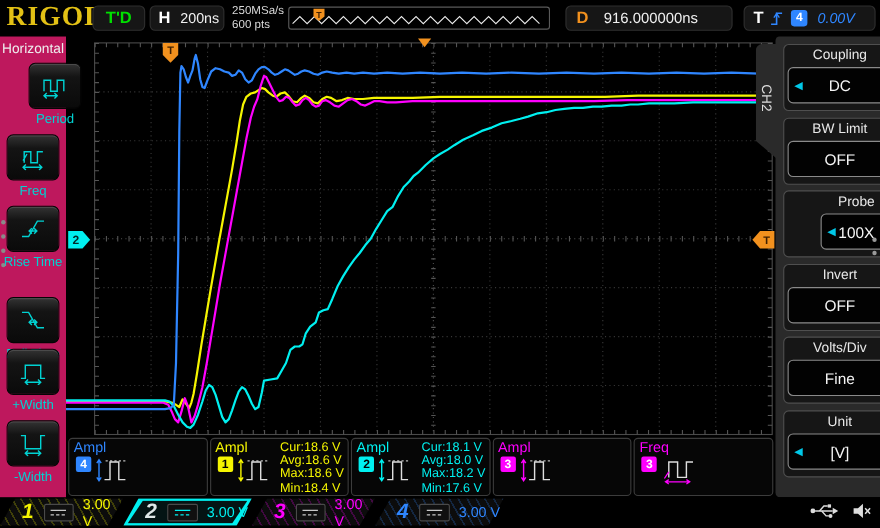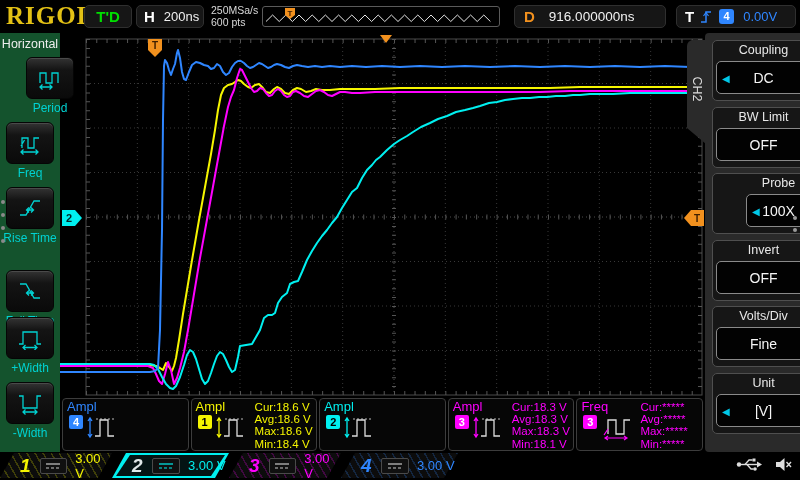--- a/index.html
+++ b/index.html
@@ -20,24 +20,24 @@
   #tb-sample{position:absolute;left:211px;top:4px;color:#d8d8d8;font-size:10.5px;line-height:12px;}
   #tb-pos{left:262px;top:6px;width:238px;height:21px;background:#000;border:1px solid #5a5a5a;
           border-radius:3px;position:absolute;box-sizing:border-box;}
   #tb-d{left:514px;top:5px;width:152px;}
   #tb-d .dletter{color:#f2911e;font-weight:bold;font-size:15px;margin-left:9px;}
   #tb-d .dval{color:#f0f0f0;font-size:13.5px;margin-left:14px;}
   #tb-t{left:676px;top:5px;width:120px;}
   #tb-t .tletter{color:#fff;font-weight:bold;font-size:15px;margin-left:8px;}
   #tb-t .tsrc{display:inline-block;width:15px;height:15px;background:#2f86ff;border-radius:3px;
               color:#fff;font-weight:bold;font-size:11px;text-align:center;line-height:15px;margin-left:6px;}
-  #tb-t .tlev{color:#2f86ff;font-size:13px;margin-left:9px;}
+  #tb-t .tlev{color:#2f86ff;font-size:13px;margin-left:9px;font-style:italic;}
 
   
-  #leftmenu{left:0;top:33px;width:60px;height:447px;background:#14532d;z-index:25;}
+  #leftmenu{left:0;top:33px;width:60px;height:447px;background:#be185d;z-index:25;}
   #lm-title{position:absolute;top:4px;width:60px;text-align:center;color:#eee;font-size:12.5px;}
   .lm-group{position:absolute;width:60px;text-align:center;}
   .lm-btn{margin:0 auto;width:46px;height:40px;border-radius:6px;
           background:linear-gradient(#333 0%,#141414 30%,#0a0a0a 100%);
           border:1px solid #050505;box-shadow:inset 0 1px 0 #4a4a4a;
           display:flex;align-items:center;justify-content:center;}
   .lm-label{margin-top:2px;color:#00d2d2;font-size:12px;}
   #lm-dots{position:absolute;left:1px;top:158px;}
   #lm-dots div{width:4px;height:4px;border-radius:50%;background:#8a8a8a;margin:9px 0;}
 
@@ -296,49 +296,43 @@
       </div>
     </div>
     <div class="m-cell">
       <div class="m-label" style="color: rgb(0, 240, 240);">Ampl</div>
       <div class="m-badge" style="background: rgb(0, 240, 240); color: rgb(0, 0, 0);">2</div>
       <div class="m-icon"><svg width="34" height="30" viewBox="0 0 34 30">
           <path d="M10,6 H30" stroke="#bbb" stroke-width="1" stroke-dasharray="2 2" fill="none"></path>
           <path d="M9,23 H14 V7 H22 V23 H28" stroke="#ddd" stroke-width="1.3" fill="none"></path>
           <path d="M4,5 V24 M2,8 L4,5 L6,8 M2,21 L4,24 L6,21" stroke="#00f0f0" stroke-width="1.3" fill="none"></path>
         </svg></div>
+      <div class="m-vals" style="color: rgb(0, 240, 240);">
+        <div>Cur:18.1 V</div>
+        <div>Avg:18.0 V</div>
+        <div>Max:18.2 V</div>
+        <div>Min:17.6 V</div>
+      </div>
     </div>
     <div class="m-cell">
       <div class="m-label" style="color: rgb(255, 0, 255);">Ampl</div>
       <div class="m-badge" style="background: rgb(255, 0, 255); color: rgb(255, 255, 255);">3</div>
       <div class="m-icon"><svg width="34" height="30" viewBox="0 0 34 30">
           <path d="M10,6 H30" stroke="#bbb" stroke-width="1" stroke-dasharray="2 2" fill="none"></path>
           <path d="M9,23 H14 V7 H22 V23 H28" stroke="#ddd" stroke-width="1.3" fill="none"></path>
           <path d="M4,5 V24 M2,8 L4,5 L6,8 M2,21 L4,24 L6,21" stroke="#ff00ff" stroke-width="1.3" fill="none"></path>
         </svg></div>
-      <div class="m-vals" style="color: rgb(255, 0, 255);">
-        <div>Cur:18.3 V</div>
-        <div>Avg:18.3 V</div>
-        <div>Max:18.3 V</div>
-        <div>Min:18.1 V</div>
-      </div>
     </div>
     <div class="m-cell">
       <div class="m-label" style="color: rgb(255, 0, 255);">Freq</div>
       <div class="m-badge" style="background: rgb(255, 0, 255); color: rgb(255, 255, 255);">3</div>
       <div class="m-icon"><svg width="34" height="30" viewBox="0 0 34 30">
           <path d="M8,21 V7 H16 V21 H24 V7 H30" stroke="#ddd" stroke-width="1.3" fill="none"></path>
           <path d="M5,25 H27 M8,23 L5,25 L8,27 M24,23 L27,25 L24,27 M4,22 L8,16" stroke="#ff00ff" stroke-width="1.2" fill="none"></path>
         </svg></div>
-      <div class="m-vals" style="color: rgb(255, 0, 255);">
-        <div>Cur:*****</div>
-        <div>Avg:*****</div>
-        <div>Max:*****</div>
-        <div>Min:*****</div>
-      </div>
     </div>
   </div>
 
 <div id="channelbar" class="abs">
   <div id="ch-blocks">
       <div class="ch-block" style="left: 0px; width: 112px;">
         <div class="ch-shape" style="background: rgb(12, 12, 12);"></div>
         <div class="ch-shape" style="background: repeating-linear-gradient(60deg, rgba(245, 245, 0, 0.22) 0px, rgba(245, 245, 0, 0.22) 1.5px, rgba(0, 0, 0, 0) 1.5px, rgba(0, 0, 0, 0) 7px);"></div>
         <div class="ch-inner">
           <div class="ch-num" style="color: rgb(245, 245, 0);">1</div>

